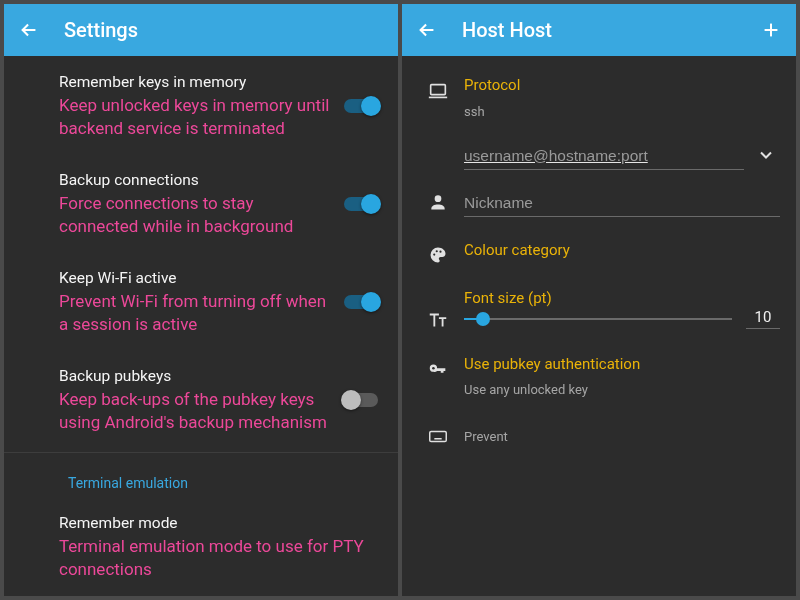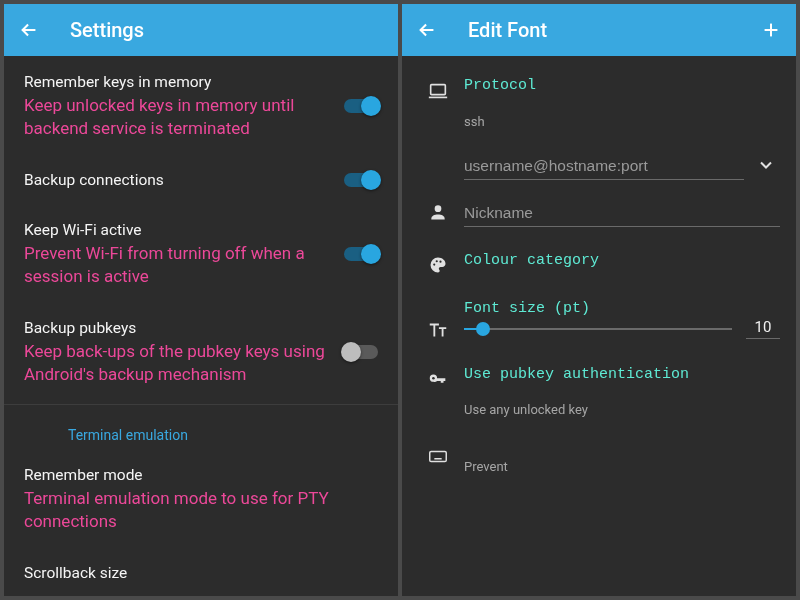--- a/index.html
+++ b/index.html
@@ -20,42 +20,41 @@
     flex-direction: column;
     overflow: hidden;
   }
   .appbar {
     background: #39a8e0;
     height: 52px;
     display: flex;
     align-items: center;
     padding: 0 14px;
     color: #fff;
-    gap: 6px;
   }
   .appbar .title {
     font-size: 20px;
     font-weight: 500;
     margin-left: 24px;
     flex: 1;
   }
   .icon-btn { color: #fff; cursor: pointer; }
   .scroll {
     flex: 1;
     overflow: hidden;
     color: #e6e6e6;
   }
 
   
   .setting-row {
     display: flex;
     align-items: center;
     padding: 16px 20px 14px 20px;
   }
-  .setting-text { flex: 1; padding-right: 12px; }
+  .setting-text { flex: 1; padding-right: 12px; margin-left: 35px; }
   .setting-title { font-size: 15.5px; color: #f5f5f5; line-height: 1.3; }
   .setting-sub { font-size: 17px; color: #ec4899; line-height: 1.35; margin-top: 2px; }
   .section-header {
     font-size: 14px;
     color: #39a8e0;
     padding: 18px 20px 6px 20px;
     margin-left: 44px;
   }
   .divider { height: 1px; background: #3d3d3d; margin: 4px 0; }
 
@@ -88,34 +87,34 @@
   }
   .form-icon {
     width: 40px;
     flex-shrink: 0;
     color: #e0e0e0;
     display: flex;
     justify-content: center;
     padding-top: 4px;
   }
   .form-body { flex: 1; padding-left: 6px; }
-  .form-label { font-size: 15px; color: #5eead4; line-height: 1.3; font-family: Liberation Mono, monospace; }
-  .form-value { font-size: 13px; color: #a6a6a6; margin-top: 18px; }
+  .form-label { font-size: 15px; color: #eab308; line-height: 1.3; }
+  .form-value { font-size: 13px; color: #a6a6a6; margin-top: 8px; }
   .underline-input {
     background: transparent;
     border: none;
     border-bottom: 1px solid #6a6a6a;
     color: #e6e6e6;
     font-size: 15.5px;
     padding: 6px 0 4px 0;
     width: 100%;
     outline: none;
   }
   .underline-input::placeholder { color: #9a9a9a; }
-  .conn-row { display:flex; align-items:center; gap:8px; padding: 10px 0 6px 46px; }
+  .conn-row { display:flex; align-items:center; gap:8px; padding: 10px 0 6px 46px; text-decoration: underline; }
   .chev { color:#e0e0e0; padding:0 4px; }
 
   .slider-wrap { display:flex; align-items:center; gap:14px; }
   .slider-track {
     flex:1;
     height:2px;
     background:#6a6a6a;
     position:relative;
   }
   .slider-fill {
@@ -152,20 +151,21 @@
     <div class="setting-row">
       <div class="setting-text">
         <div class="setting-title">Remember keys in memory</div>
         <div class="setting-sub">Keep unlocked keys in memory until backend service is terminated</div>
       </div>
       <div class="toggle on"></div>
     </div>
     <div class="setting-row">
       <div class="setting-text">
         <div class="setting-title">Backup connections</div>
+        <div class="setting-sub">Force connections to stay connected while in background</div>
       </div>
       <div class="toggle on"></div>
     </div>
     <div class="setting-row">
       <div class="setting-text">
         <div class="setting-title">Keep Wi-Fi active</div>
         <div class="setting-sub">Prevent Wi-Fi from turning off when a session is active</div>
       </div>
       <div class="toggle on"></div>
     </div>
@@ -193,21 +193,21 @@
 </div>
 
 <div class="panel">
   <div class="appbar">
     <span class="icon-btn">
       <svg width="22" height="22" viewBox="0 0 24 24" fill="none" stroke="currentColor" stroke-width="2.2">
           <path d="M19 12H5"></path>
           <path d="M11 18l-6-6 6-6"></path>
         </svg>
     </span>
-    <span class="title">Edit Font</span>
+    <span class="title">Host Host</span>
     <span class="icon-btn">
       <svg width="22" height="22" viewBox="0 0 24 24" fill="none" stroke="currentColor" stroke-width="2.2">
           <path d="M12 5v14"></path>
           <path d="M5 12h14"></path>
         </svg>
     </span>
   </div>
   <div class="scroll form">
 
     <div class="form-row">

